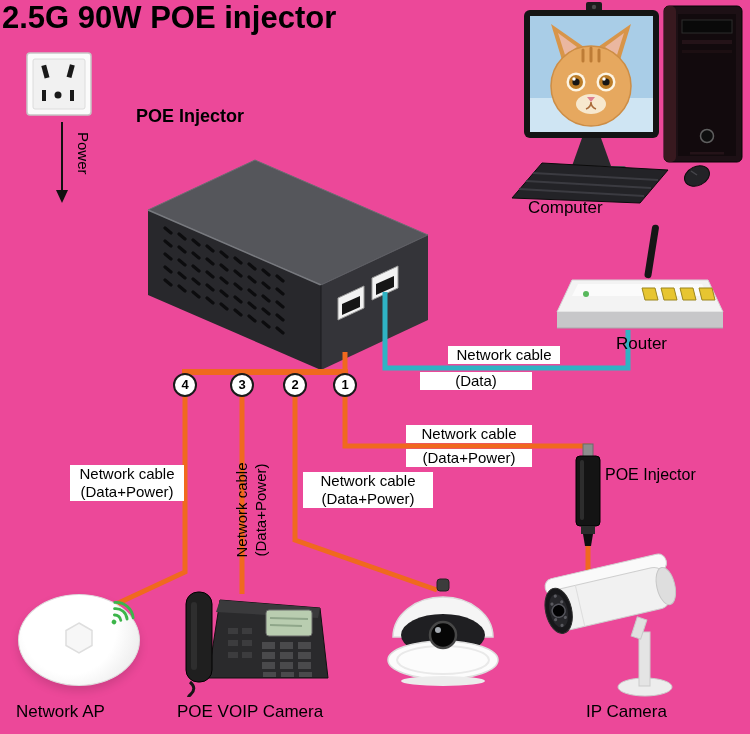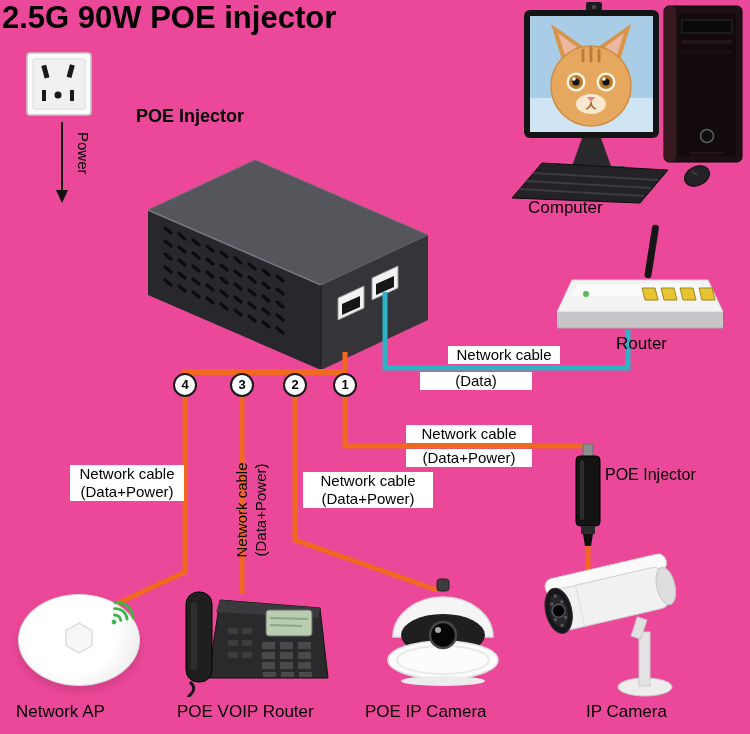--- a/index.html
+++ b/index.html
@@ -224,33 +224,32 @@
       <rect x="46" y="46" width="10" height="6"></rect>
         <rect x="60" y="46" width="10" height="6"></rect>
       <rect x="46" y="58" width="10" height="6"></rect>
         <rect x="60" y="58" width="10" height="6"></rect>
       <rect x="46" y="70" width="10" height="6"></rect>
         <rect x="60" y="70" width="10" height="6"></rect>
     </g>
     <rect x="4" y="10" width="26" height="90" rx="12" fill="#1f1f1f" stroke="#000"></rect>
     <rect x="9" y="20" width="6" height="68" rx="3" fill="#2e2e2e"></rect>
   </svg>
-  <div class="abs dev-lbl z4" style="left:177px;top:702px;width:160px">POE VOIP Router</div>
+  <div class="abs dev-lbl z4" style="left:177px;top:702px;width:160px">POE VOIP Camera</div>
 
   <svg class="abs z3" style="left:378px;top:575px" width="130" height="112" viewBox="0 0 130 112">
     <rect x="59" y="4" width="12" height="12" rx="3" fill="#3c3c3c" stroke="#222"></rect>
     <path d="M15,62 A50,40 0 0 1 115,62 Z" fill="#f5f5f5" stroke="#dcdcdc" stroke-width="1.5"></path>
     <ellipse cx="65" cy="60" rx="42" ry="21" fill="#1f1f22"></ellipse>
     <ellipse cx="65" cy="85" rx="55" ry="19" fill="#fcfcfc" stroke="#dddddd" stroke-width="1.5"></ellipse>
     <ellipse cx="65" cy="85" rx="46" ry="14" fill="none" stroke="#e9e9e9" stroke-width="2"></ellipse>
     <circle cx="65" cy="60" r="13" fill="#060606" stroke="#474747" stroke-width="2.5"></circle>
     <circle cx="60" cy="55" r="3" fill="#cfd6dd" opacity="0.8"></circle>
     <ellipse cx="65" cy="106" rx="42" ry="5" fill="#ececec"></ellipse>
   </svg>
-  <div class="abs dev-lbl z4" style="left:365px;top:702px;width:150px">POE IP Camera</div>
 
   <svg class="abs z3" style="left:540px;top:550px" width="170" height="155" viewBox="0 0 170 155">
     <ellipse cx="105" cy="137" rx="27" ry="9" fill="#ededed" stroke="#cccccc"></ellipse>
     <rect x="99" y="82" width="11" height="54" fill="#e4e4e4" stroke="#cbcbcb"></rect>
     <rect x="94" y="68" width="10" height="20" fill="#e0e0e0" stroke="#c9c9c9" transform="rotate(18 99 78)"></rect>
     <g transform="translate(10,0) rotate(-13 60 52)">
       <rect x="0" y="16" width="124" height="17" rx="8" fill="#fafafa" stroke="#d2d2d2"></rect>
       <rect x="4" y="28" width="116" height="42" rx="12" fill="#f1f1f1" stroke="#cfcfcf"></rect>
       <line x1="30" y1="28" x2="30" y2="70" stroke="#dddddd"></line>
       <ellipse cx="118" cy="49" rx="9" ry="19" fill="#dedede" stroke="#c6c6c6"></ellipse>

